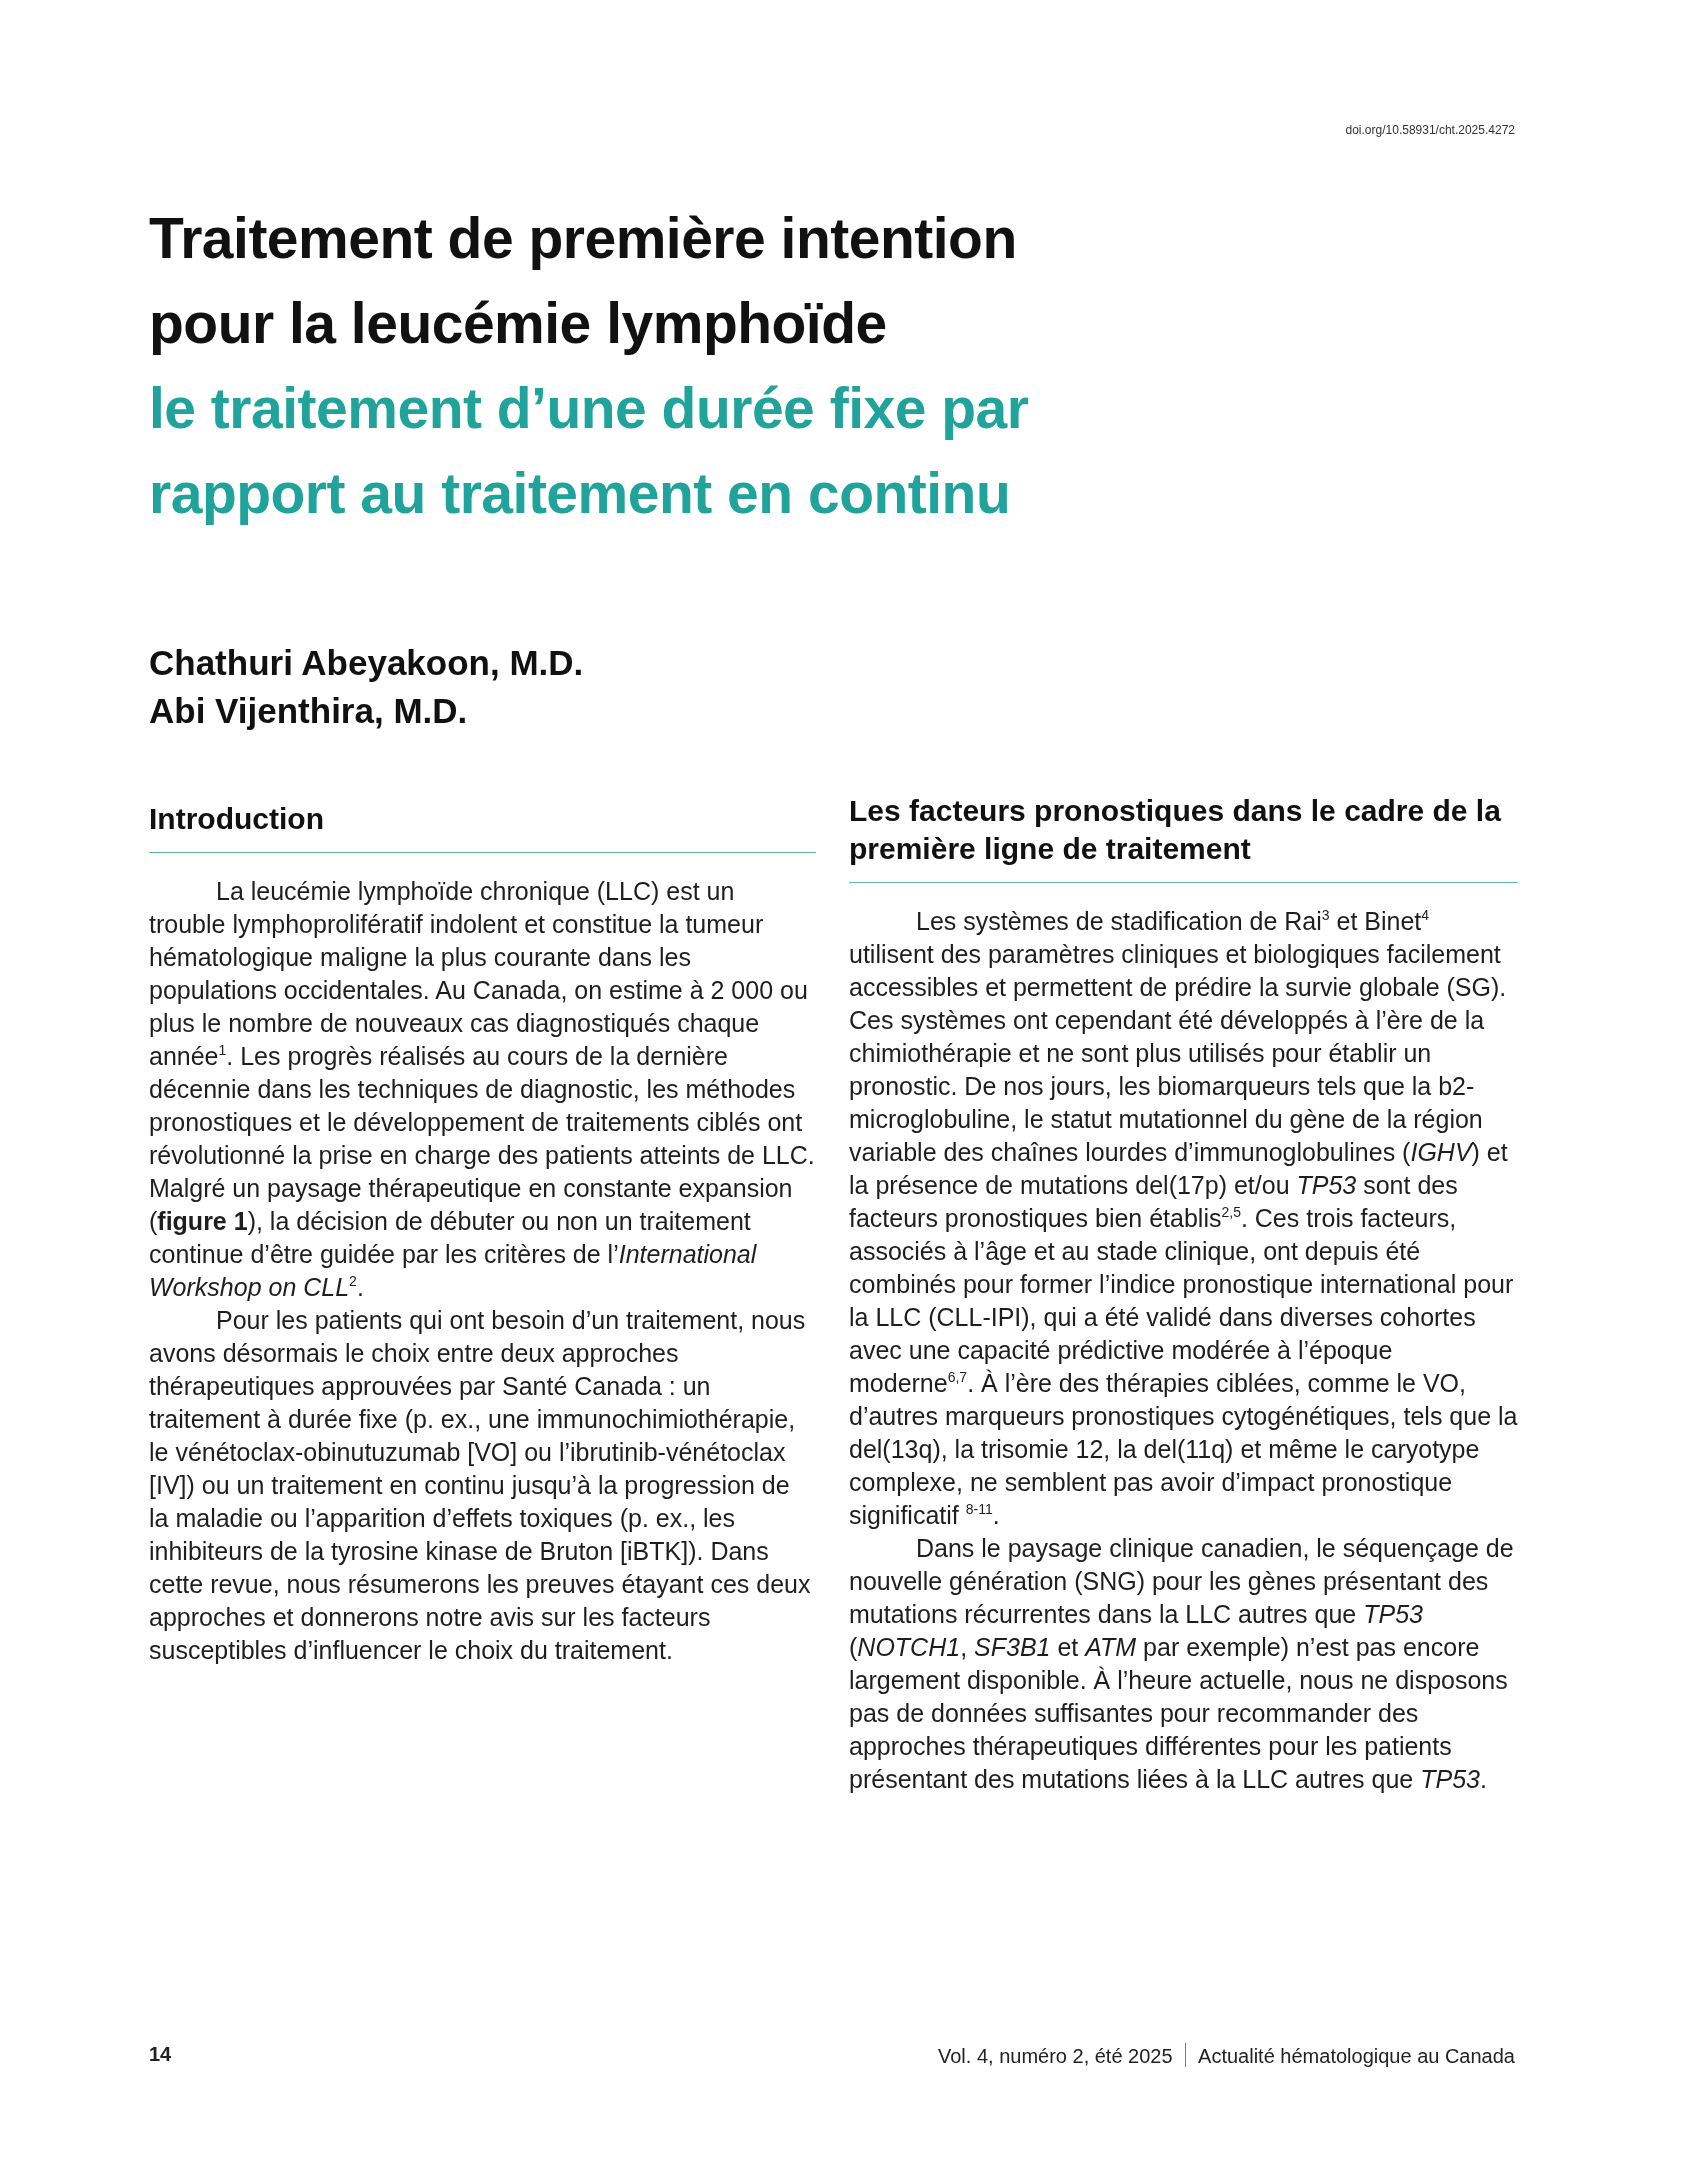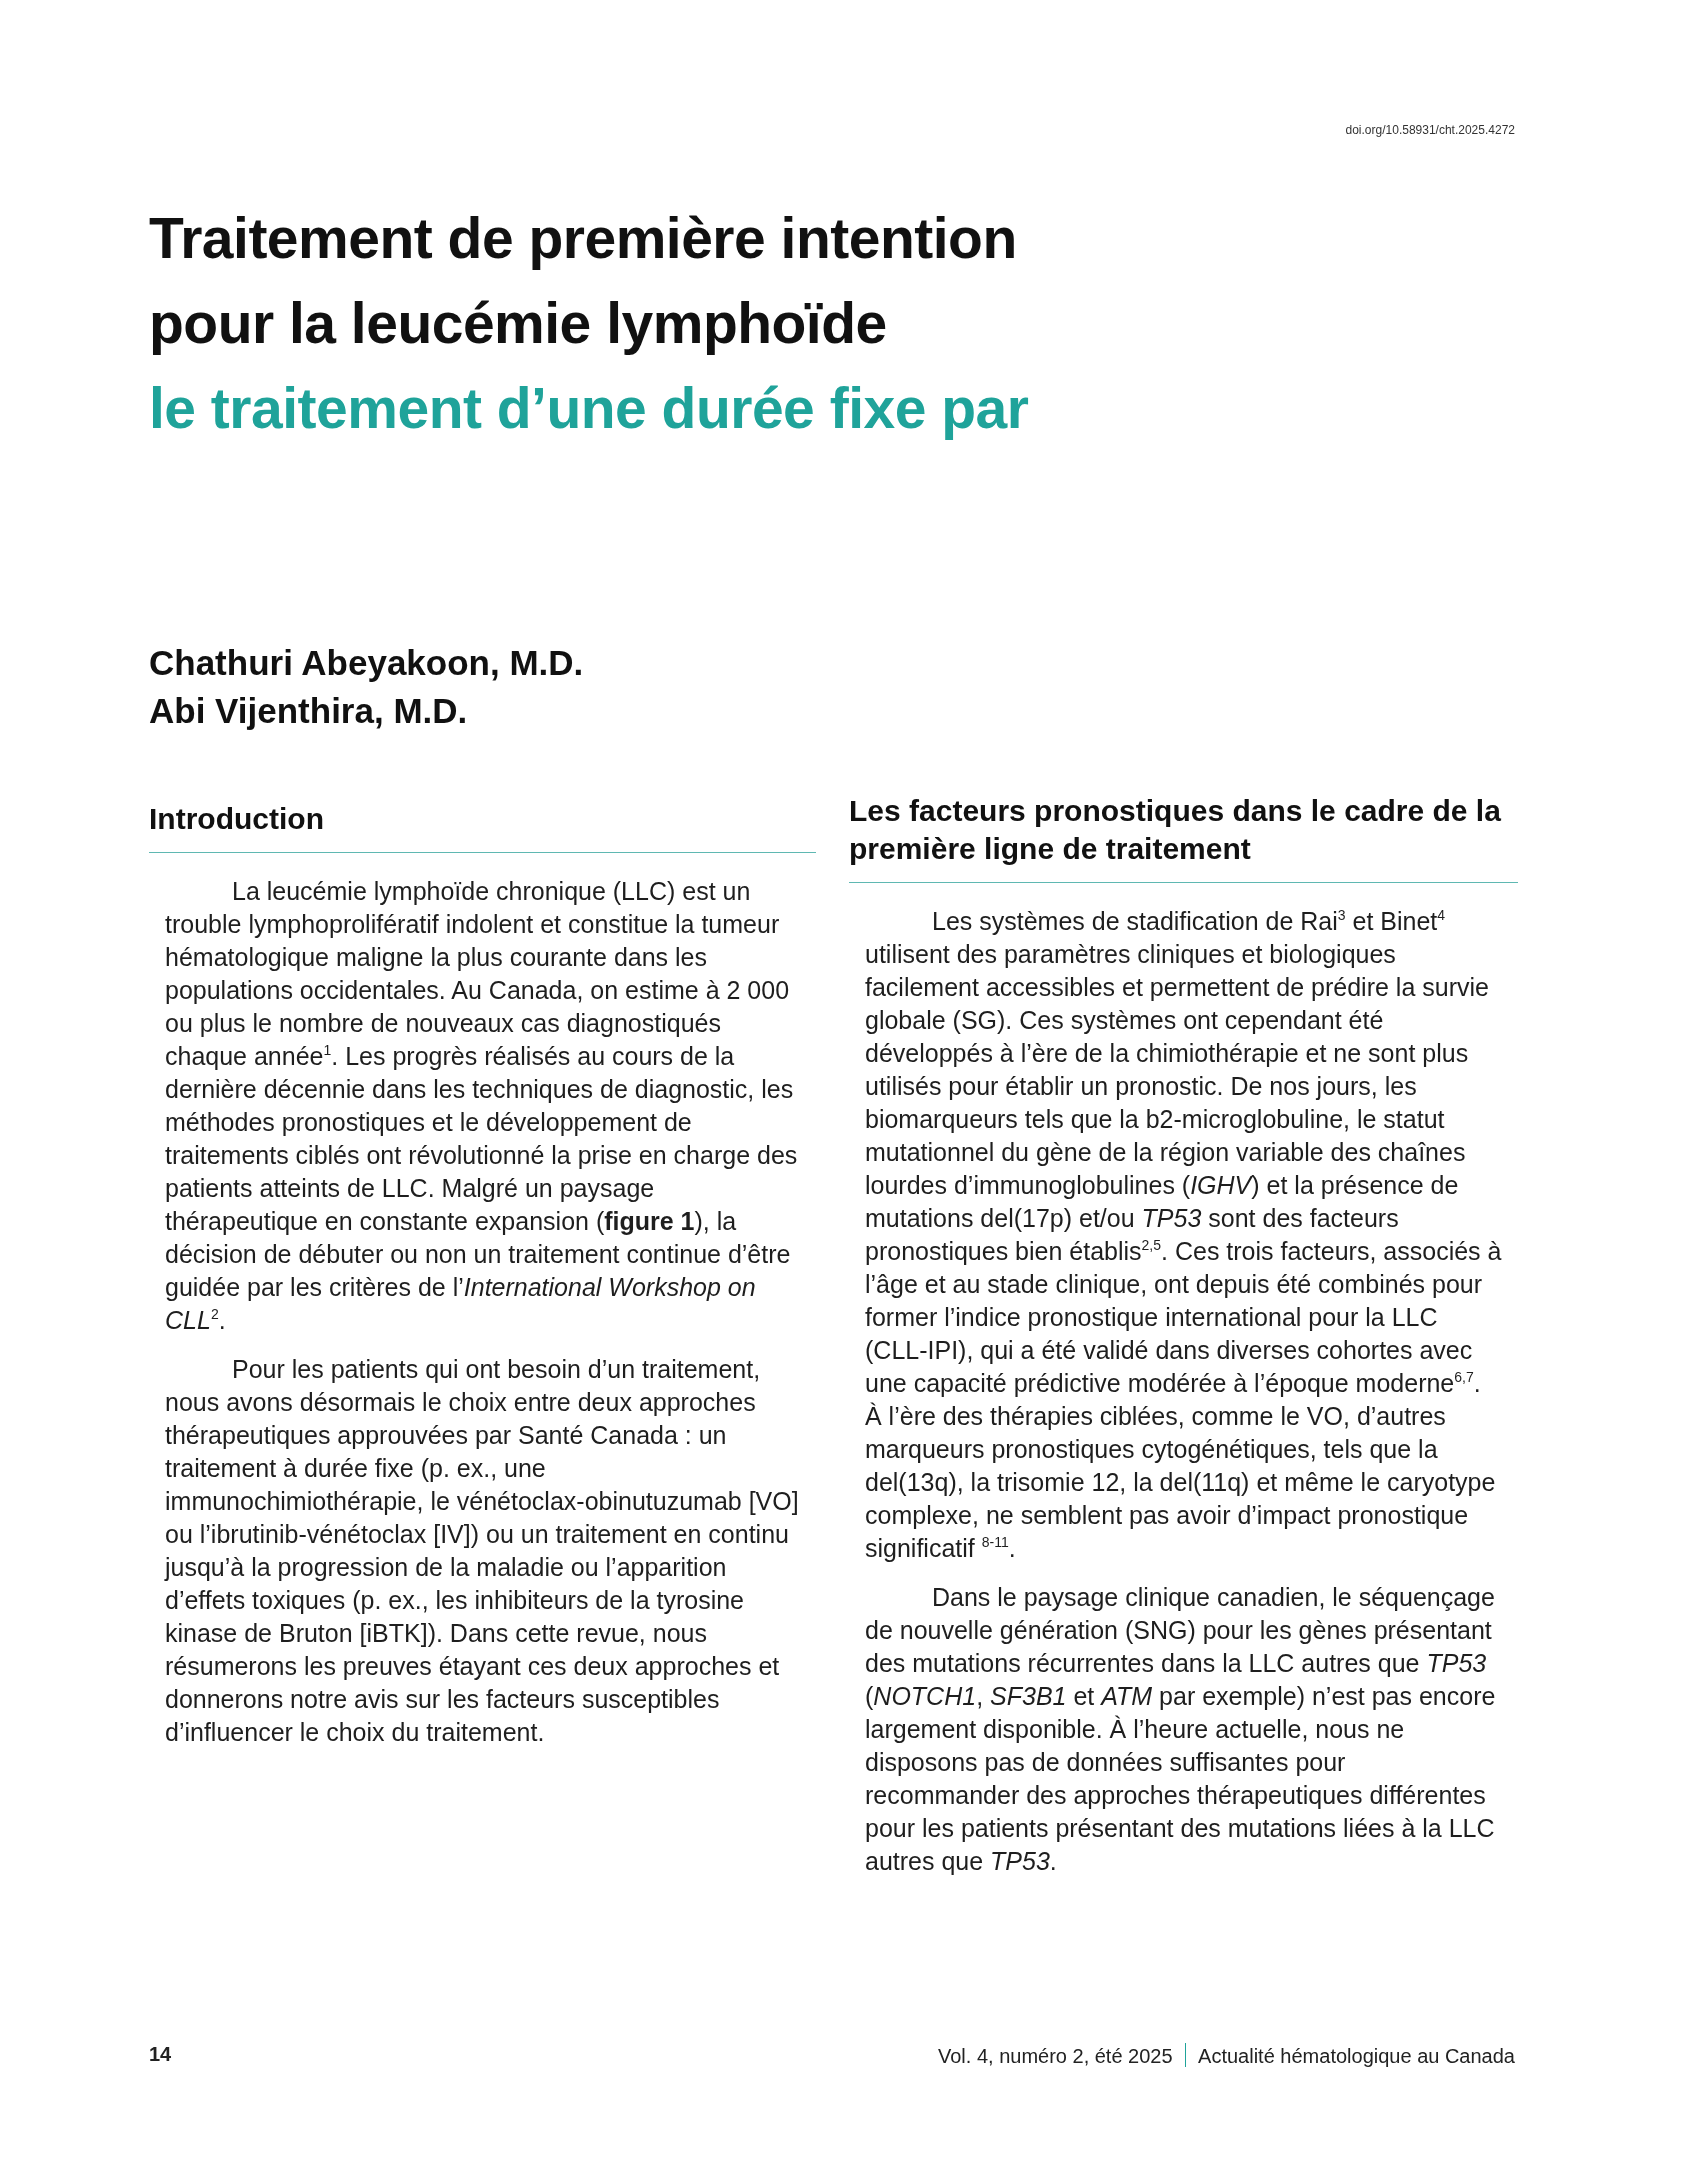--- a/index.html
+++ b/index.html
@@ -23,41 +23,42 @@
 
   .col { position: absolute; top: 792px; width: 667px; }
   .col.left { left: 149px; }
   .col.right { left: 849px; width: 669px; }
   .sec-head {
     font-weight: bold; font-size: 30px; line-height: 38px; color: #111111;
     padding-bottom: 14px; border-bottom: 1.5px solid #5fb8b2; margin-bottom: 22px;
   }
   .col.left .sec-head { padding-top: 8px; }
   .para {
-    font-size: 25px; line-height: 33px; color: #1e1e1e; margin: 16px;
+    font-size: 25px; line-height: 33px; color: #1e1e1e; margin: 0;
   }
   .para .ind { display: inline-block; width: 67px; }
   .para sup { font-size: 14px; line-height: 0; vertical-align: 10px; }
   .para i { font-style: italic; }
   .para b { font-weight: bold; }
 
   .footer { position: absolute; top: 2043px; left: 149px; right: 168px; height: 30px; font-size: 20px; color: #222; }
   .page-num { position: absolute; left: 0; top: 0; font-weight: bold; }
   .journal { position: absolute; right: 0; top: 0; white-space: nowrap; }
   .journal .sep { display: inline-block; width: 1.5px; height: 24px; background: #1fa39a; vertical-align: -4px; margin: 0 12px; }
 </style>
 </head>
 <body>
 
 <div class="doi">doi.org/10.58931/cht.2025.4272</div>
 
 <div class="title-block">
   <span class="title-line">Traitement de première intention</span>
   <span class="title-line">pour la leucémie lymphoïde</span>
   <span class="title-line sub">le traitement d’une durée fixe par</span>
+  <span class="title-line sub">rapport au traitement en continu</span>
 </div>
 
 <div class="authors">
   <span class="author">Chathuri Abeyakoon, M.D.</span>
   <span class="author">Abi Vijenthira, M.D.</span>
 </div>
 
 <div class="col left">
   <div class="sec-head">Introduction</div>
   <p class="para"><span class="ind"></span><span>La leucémie lymphoïde chronique (LLC) est un trouble lymphoprolifératif indolent et constitue la tumeur hématologique maligne la plus courante dans les populations occidentales. Au Canada, on estime à 2 000 ou plus le nombre de nouveaux cas diagnostiqués chaque année</span><sup>1</sup><span>. Les progrès réalisés au cours de la dernière décennie dans les techniques de diagnostic, les méthodes pronostiques et le développement de traitements ciblés ont révolutionné la prise en charge des patients atteints de LLC. Malgré un paysage thérapeutique en constante expansion (</span><b>figure 1</b><span>), la décision de débuter ou non un traitement continue d’être guidée par les critères de l’</span><i>International Workshop on CLL</i><sup>2</sup><span>.</span></p>

